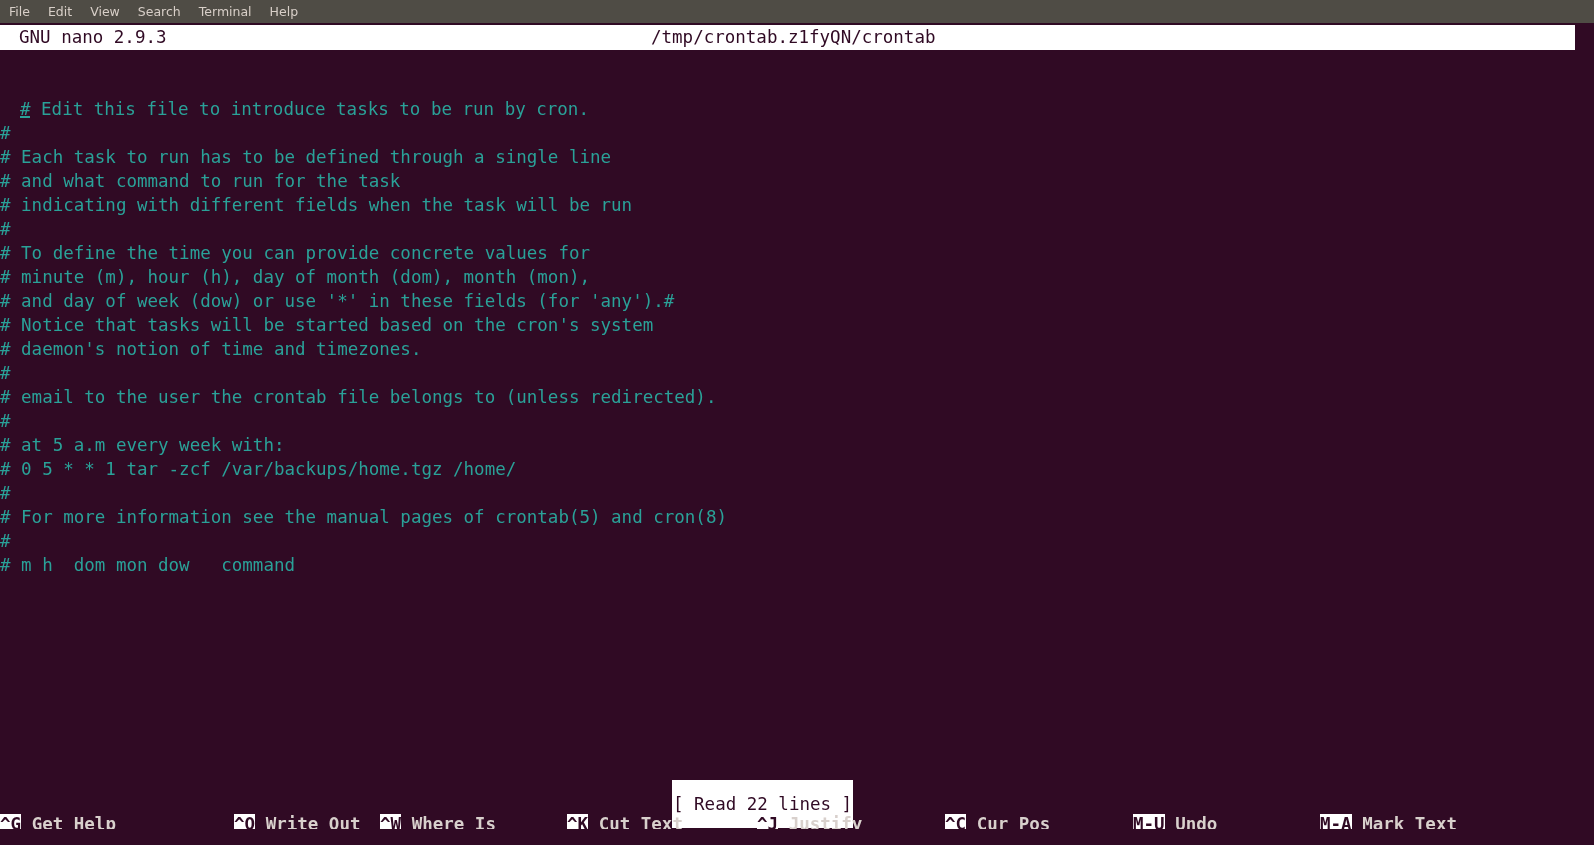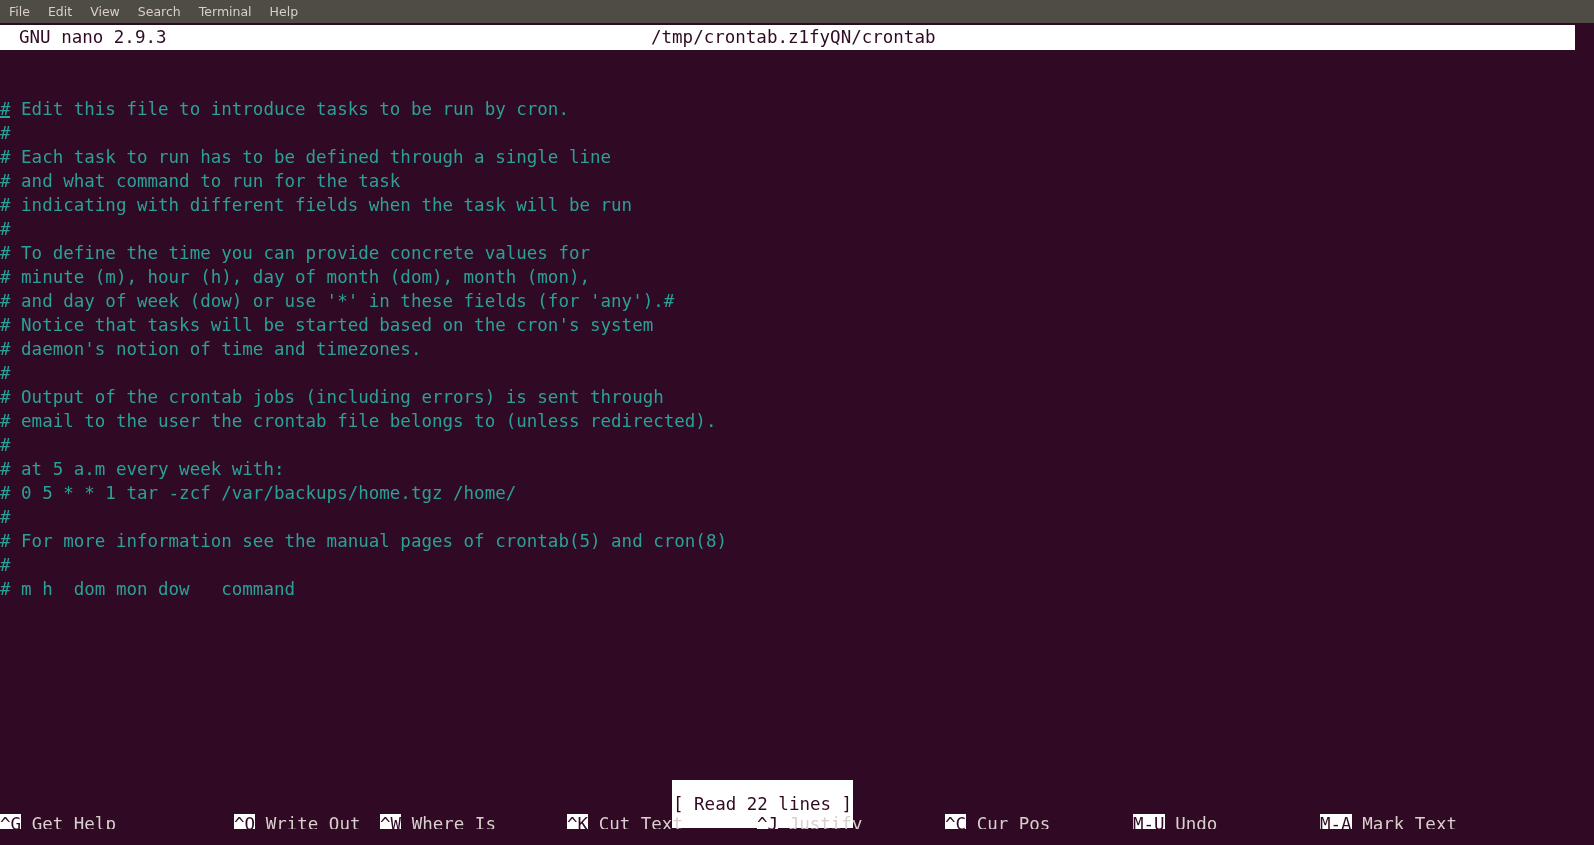--- a/index.html
+++ b/index.html
@@ -78,20 +78,21 @@
     height: 24px;
     line-height: 24px;
     font-size: 17.5px;
     color: #2aa198;
     white-space: pre;
     padding-left: 0px;
     letter-spacing: 0px;
   }
   .line.cursor-line {
     position: relative;
+    margin-left: 20px;
   }
   
   .cursor-cell {
     position: absolute;
     left: 0px;
     bottom: 3px;
     width: 10px;
     height: 2px;
     background: #2aa198;
   }
@@ -127,20 +128,21 @@
   }
   .help-row.row1 { top: 0px; }
   .help-row.row2 { top: 24px; }
 
   .help-entry {
     position: absolute;
     height: 24px;
     line-height: 24px;
     font-size: 17.5px;
     white-space: pre;
+    font-weight: bold;
   }
   .help-key {
     background: #ffffff;
     color: #300a24;
     padding: 0 0px;
   }
   .help-label {
     color: #d8d0cc;
   }
   .help-gap { color: transparent; }
@@ -170,21 +172,20 @@
       <div class="line"># Each task to run has to be defined through a single line</div>
       <div class="line"># and what command to run for the task</div>
       <div class="line"># indicating with different fields when the task will be run</div>
       <div class="line">#</div>
       <div class="line"># To define the time you can provide concrete values for</div>
       <div class="line"># minute (m), hour (h), day of month (dom), month (mon),</div>
       <div class="line"># and day of week (dow) or use '*' in these fields (for 'any').#</div>
       <div class="line"># Notice that tasks will be started based on the cron's system</div>
       <div class="line"># daemon's notion of time and timezones.</div>
       <div class="line">#</div>
-      <div class="line"># Output of the crontab jobs (including errors) is sent through</div>
       <div class="line"># email to the user the crontab file belongs to (unless redirected).</div>
       <div class="line">#</div>
       <div class="line"># at 5 a.m every week with:</div>
       <div class="line"># 0 5 * * 1 tar -zcf /var/backups/home.tgz /home/</div>
       <div class="line">#</div>
       <div class="line"># For more information see the manual pages of crontab(5) and cron(8)</div>
       <div class="line">#</div>
       <div class="line"># m h  dom mon dow   command</div>
     </div>
 

